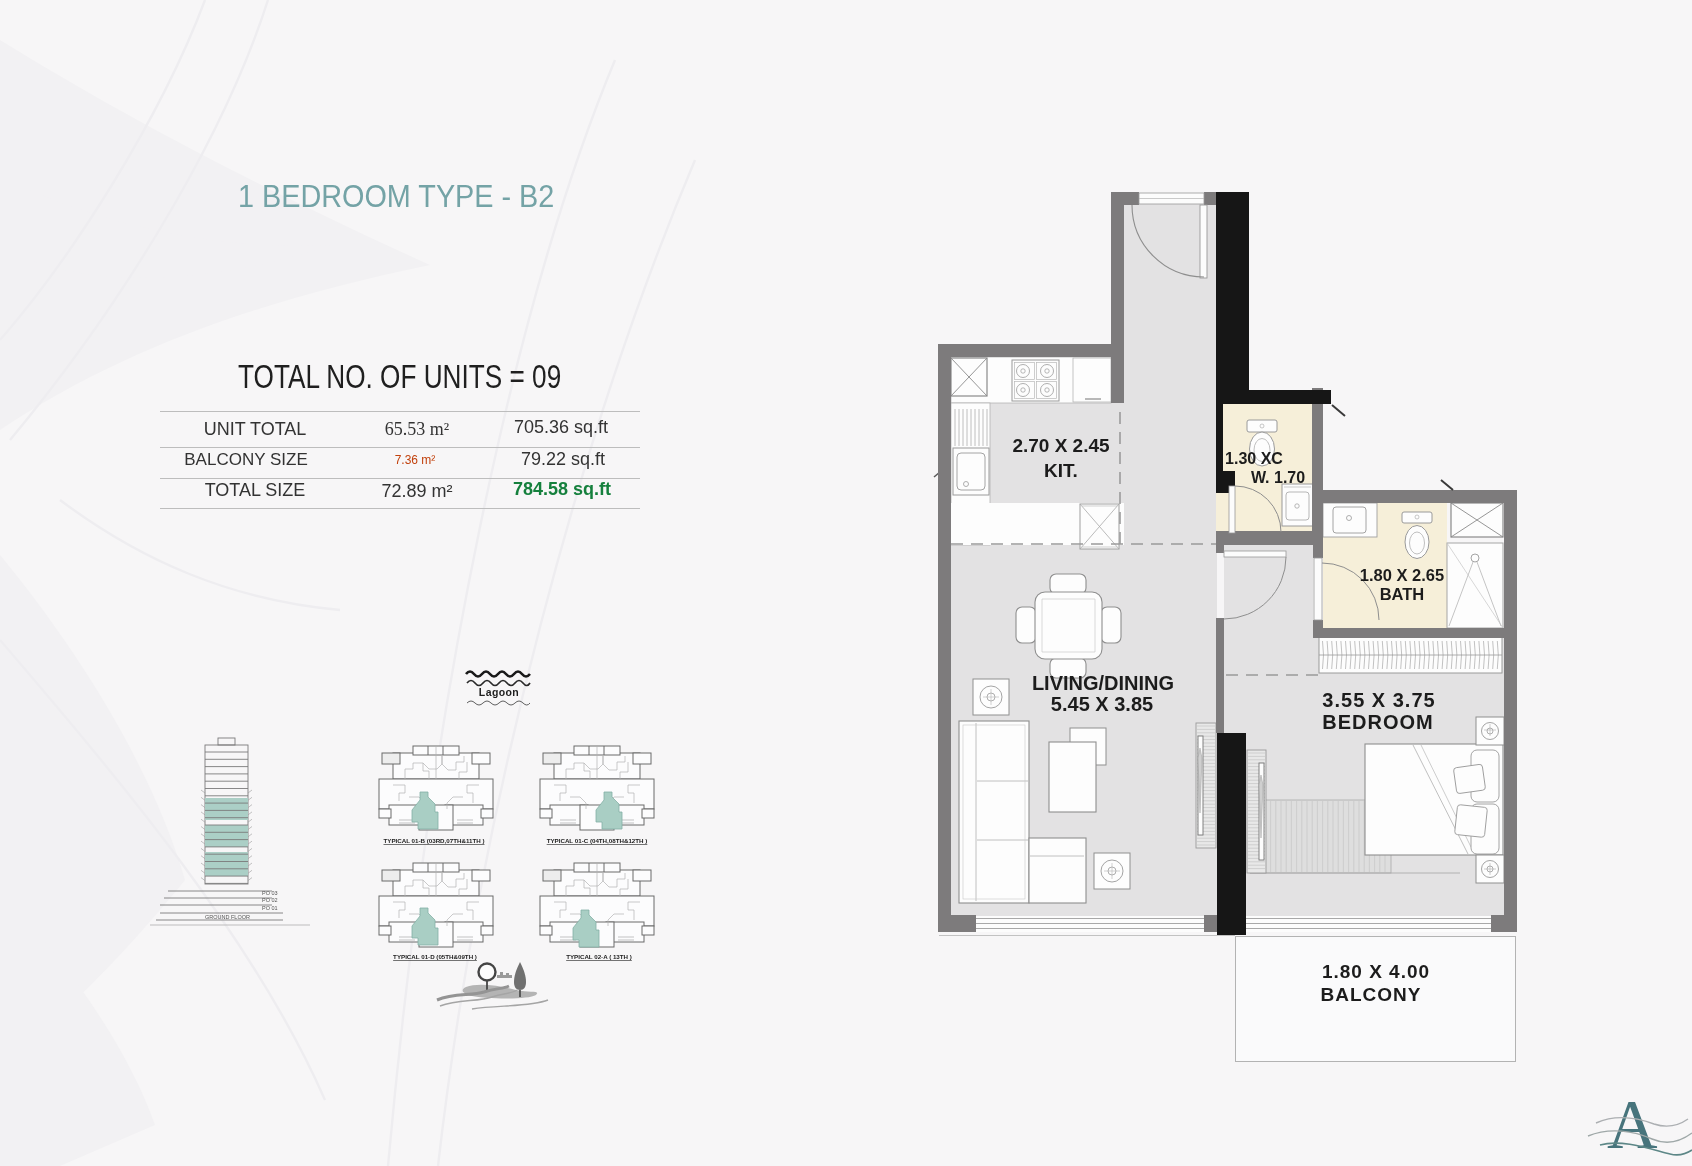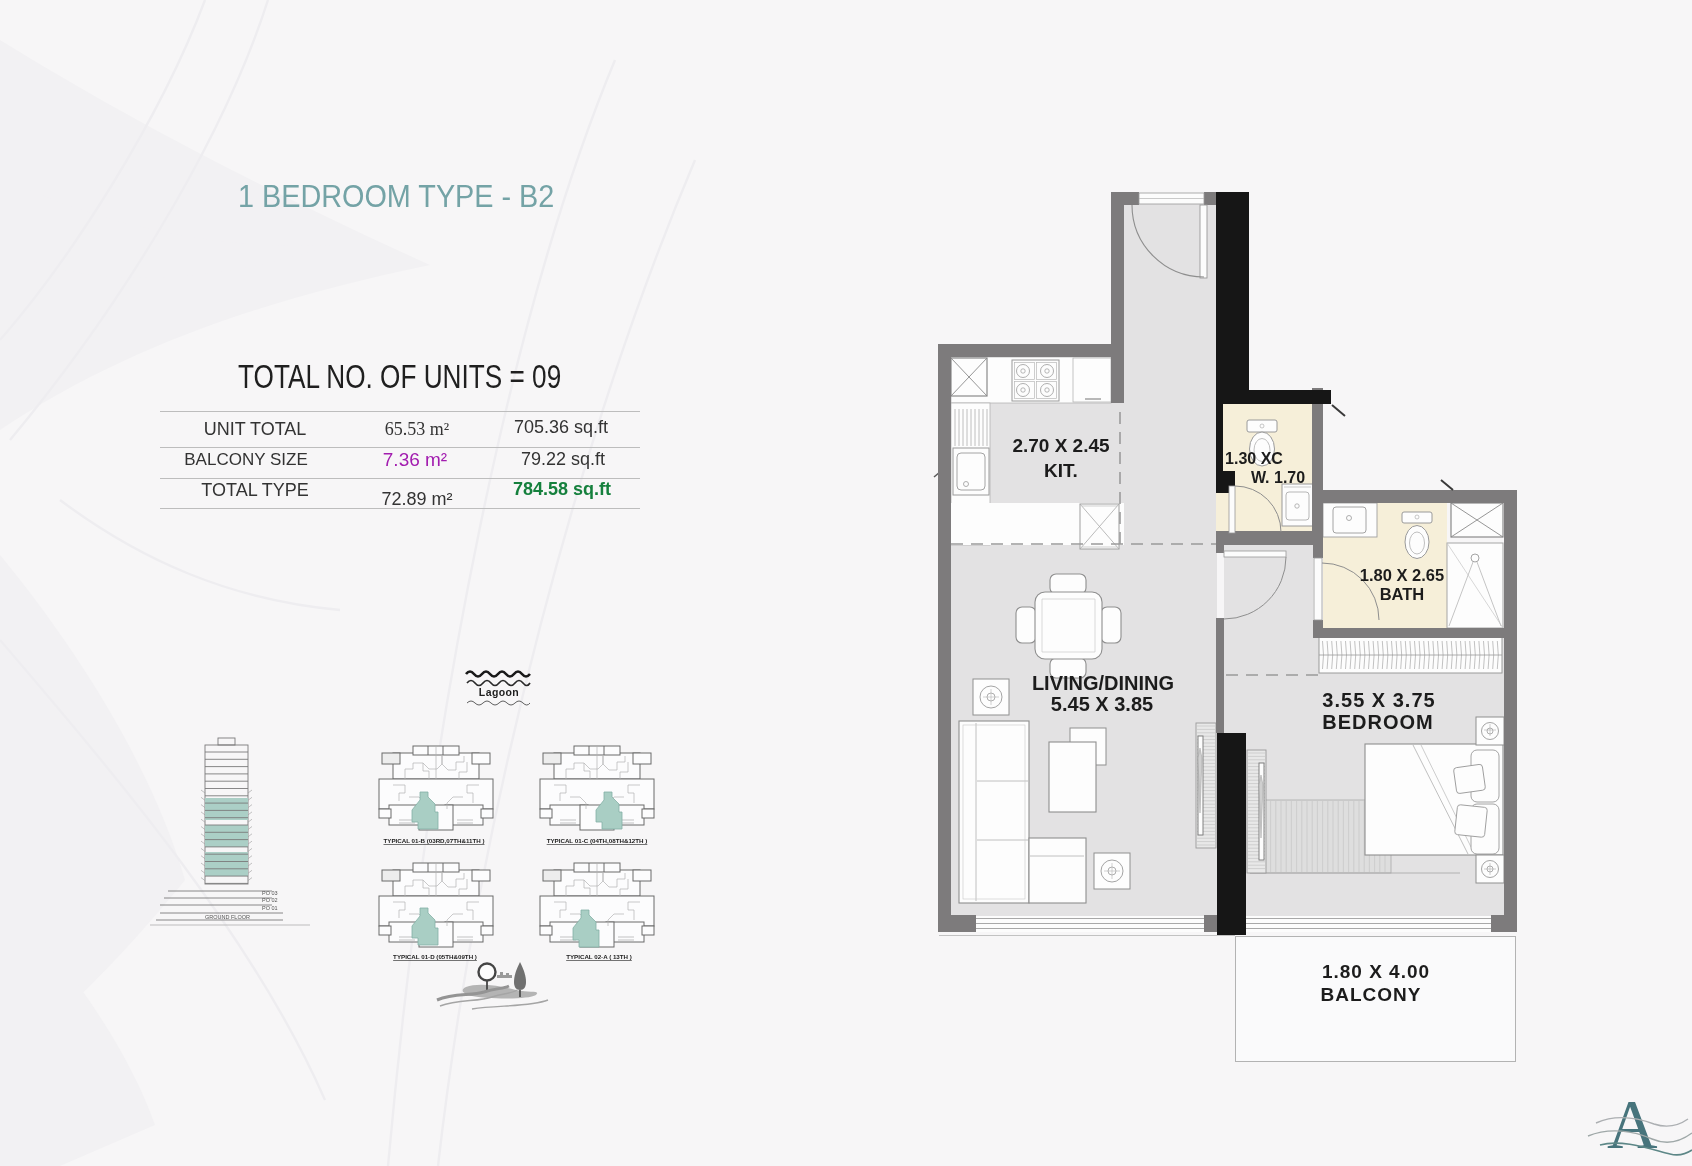--- a/index.html
+++ b/index.html
@@ -707,18 +707,18 @@
 <div class="abs" style="left:160px;top:447px;width:480px;height:1px;background:#bdbdbd;"></div>
 
 <div class="abs" style="left:160px;top:478px;width:480px;height:1px;background:#bdbdbd;"></div>
 
 <div class="abs" style="left:160px;top:508px;width:480px;height:1px;background:#bdbdbd;"></div>
 
 <div class="abs ctr" style="left:255px;top:429px;font-size:18px;color:#333;">UNIT TOTAL</div>
 <div class="abs ctr" style="left:417px;top:429px;font-size:18px;color:#333;font-family:Liberation Serif, serif;">65.53 m²</div>
 <div class="abs ctr" style="left:561px;top:427px;font-size:18px;color:#333;">705.36 sq.ft</div>
 <div class="abs ctr" style="left:246px;top:460px;font-size:17px;color:#333;">BALCONY SIZE</div>
-<div class="abs ctr" style="left:415px;top:460px;font-size:19px;color:#a21caf;">7.36 m²</div>
+<div class="abs ctr" style="left:415px;top:460px;font-size:12px;color:#c2410c;">7.36 m²</div>
 <div class="abs ctr" style="left:563px;top:459px;font-size:18px;color:#333;">79.22 sq.ft</div>
-<div class="abs ctr" style="left:255px;top:490px;font-size:18px;color:#333;">TOTAL TYPE</div>
-<div class="abs ctr" style="left:417px;top:491px;font-size:18px;color:#333;margin-top:8px;">72.89 m²</div>
+<div class="abs ctr" style="left:255px;top:490px;font-size:18px;color:#333;">TOTAL SIZE</div>
+<div class="abs ctr" style="left:417px;top:491px;font-size:18px;color:#333;">72.89 m²</div>
 <div class="abs ctr" style="left:562px;top:489px;font-size:18px;color:#15803d;font-weight:bold;">784.58 sq.ft</div>
 </div>
 
 </body></html>

